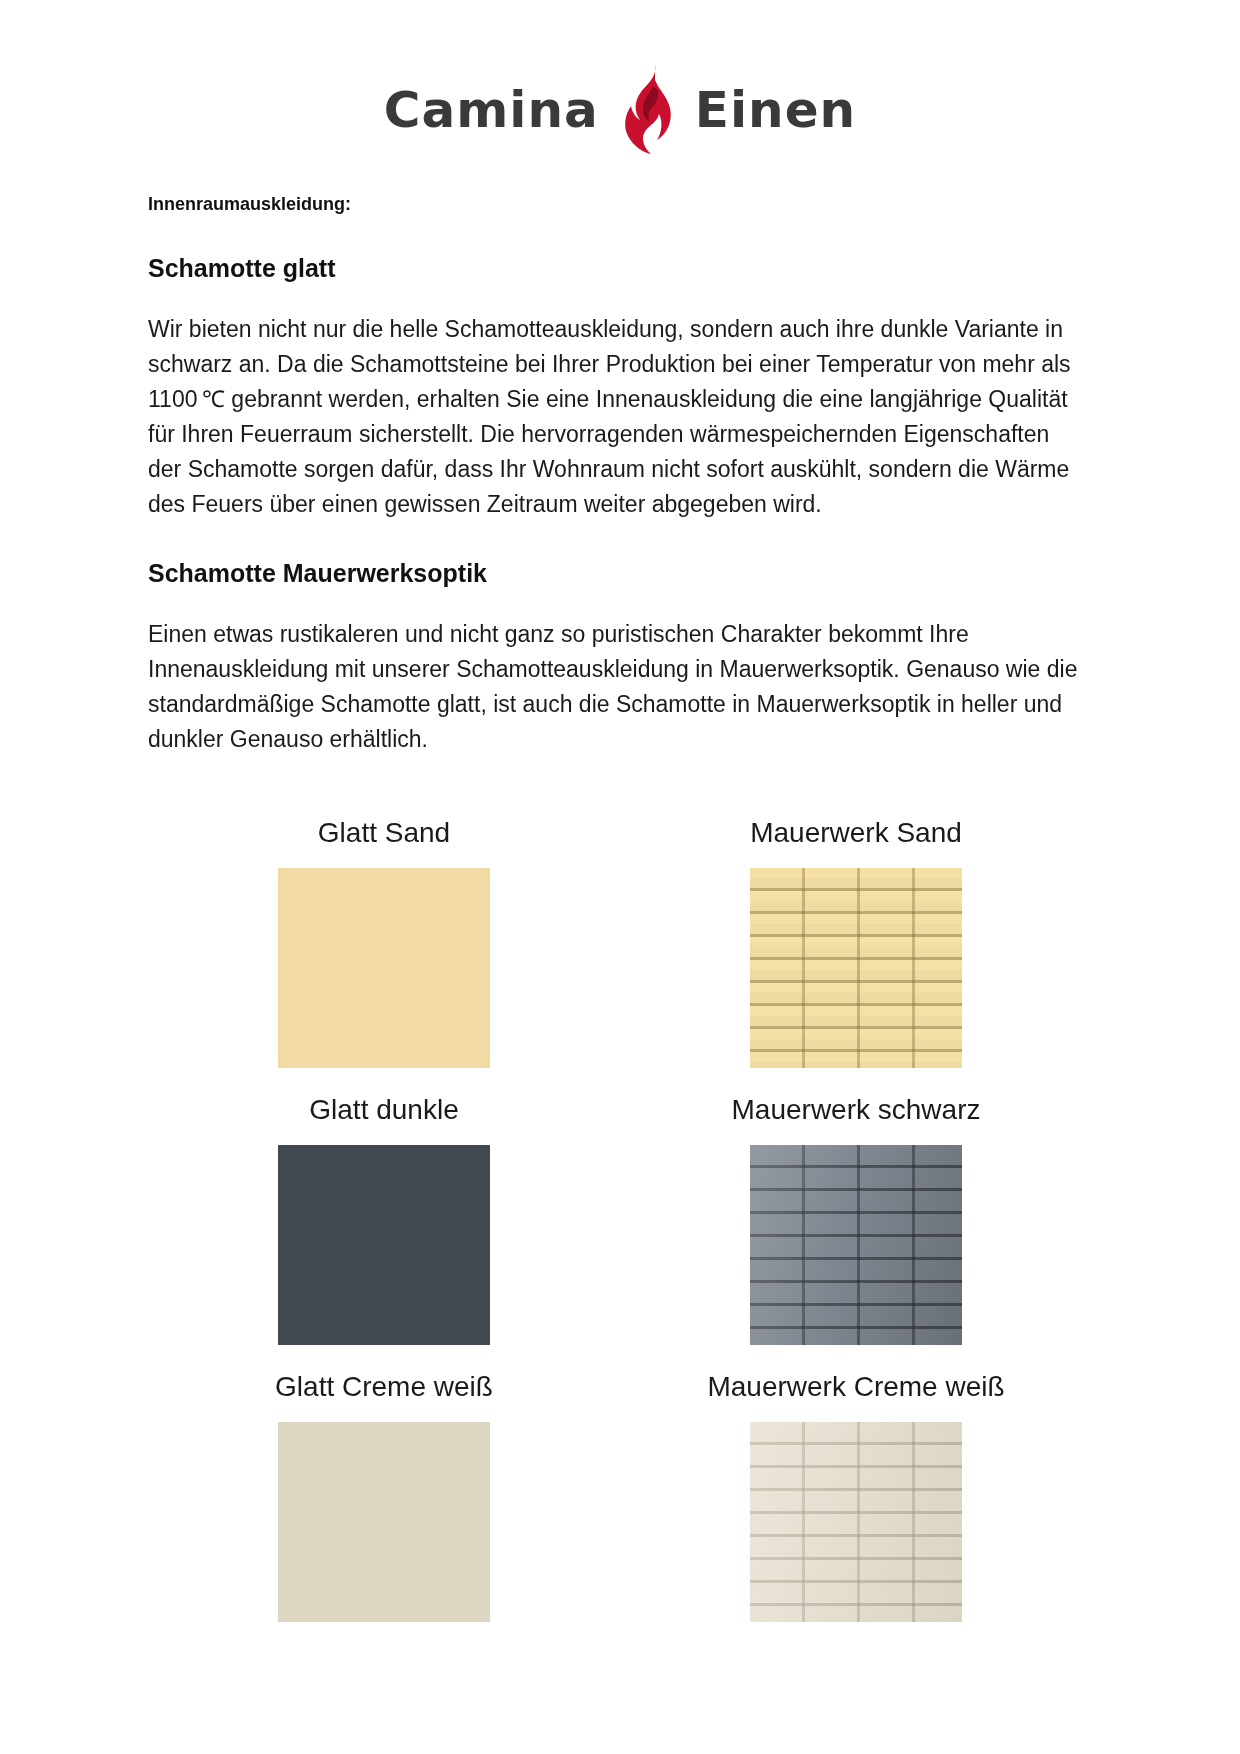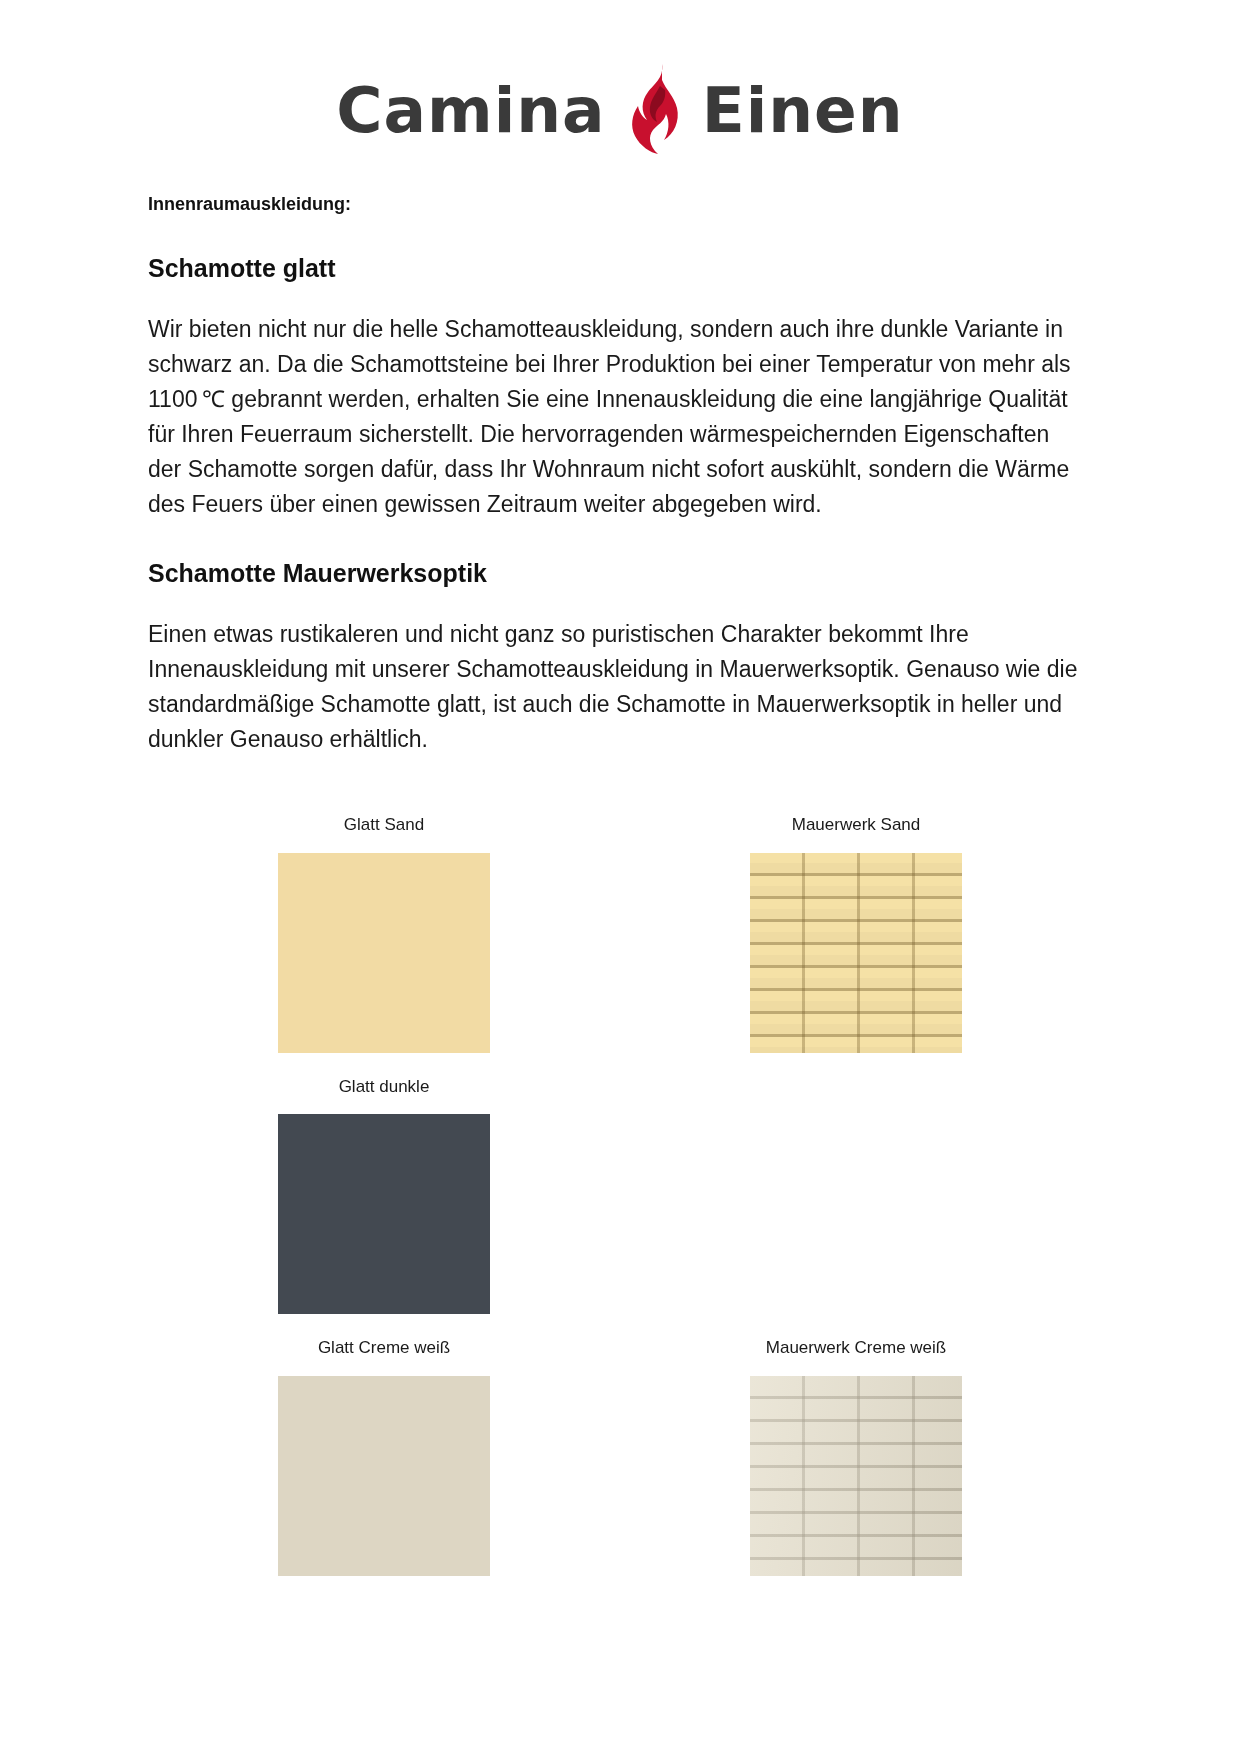--- a/index.html
+++ b/index.html
@@ -33,21 +33,21 @@
     padding-bottom: 8px;
   }
   .logo {
     display: flex;
     align-items: center;
     gap: 18px;
   }
   .logo-word {
     font-family: "DejaVu Sans", sans-serif;
     font-weight: 700;
-    font-size: 63px;
+    font-size: 50px;
     letter-spacing: 1px;
     color: #3a3a3a;
     line-height: 1;
   }
   .logo-flame {
     width: 60px;
     height: 96px;
     position: relative;
     display: block;
   }
@@ -90,21 +90,21 @@
     display: flex;
     width: 100%;
   }
   .sample-cell {
     width: 50%;
     display: flex;
     flex-direction: column;
     align-items: center;
   }
   .sample-caption {
-    font-size: 17px;
+    font-size: 28px;
     line-height: 1.4;
     color: #1a1a1a;
     text-align: center;
     margin-bottom: 16px;
     margin-top: 22px;
   }
   .swatch {
     width: 212px;
     height: 200px;
     display: block;
@@ -171,20 +171,32 @@
             mix-blend-mode:multiply; opacity:.45;"></div>
         </div>
       </div>
     </div>
 
     <div class="sample-row">
       <div class="sample-cell">
         <div class="sample-caption">Glatt dunkle</div>
         <div class="swatch" style="background:#434951;"></div>
       </div>
+      <div class="sample-cell">
+        <div class="sample-caption">Mauerwerk schwarz</div>
+        <div class="swatch brick" style="background:#5a6069;">
+          <div class="brick-inner" style="
+            background-image:
+              repeating-linear-gradient(to bottom, rgba(0,0,0,0) 0 20px, rgba(30,34,40,0.55) 20px 23px),
+              repeating-linear-gradient(to right, rgba(0,0,0,0) 0 52px, rgba(30,34,40,0.45) 52px 55px);
+            background-color:#7c848d;"></div>
+          <div class="brick-inner" style="
+            background-image: linear-gradient(105deg, rgba(255,255,255,0.18) 0%, rgba(255,255,255,0.02) 45%, rgba(0,0,0,0.16) 100%);"></div>
+        </div>
+      </div>
     </div>
 
     <div class="sample-row">
       <div class="sample-cell">
         <div class="sample-caption">Glatt Creme weiß</div>
         <div class="swatch" style="background:#ddd6c3;"></div>
       </div>
       <div class="sample-cell">
         <div class="sample-caption">Mauerwerk Creme weiß</div>
         <div class="swatch brick" style="background:#cdc6b2;">

